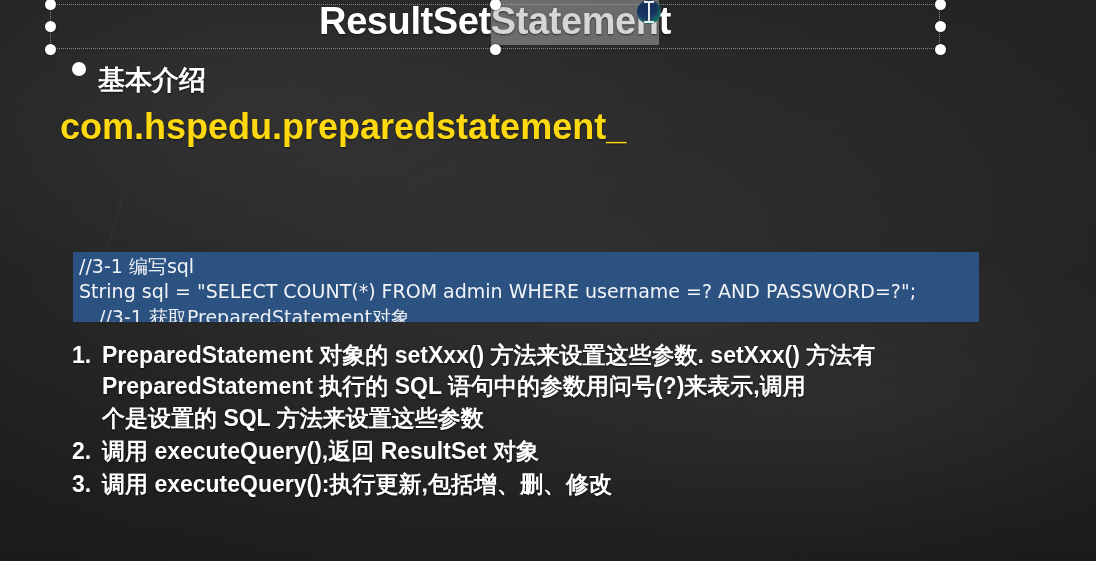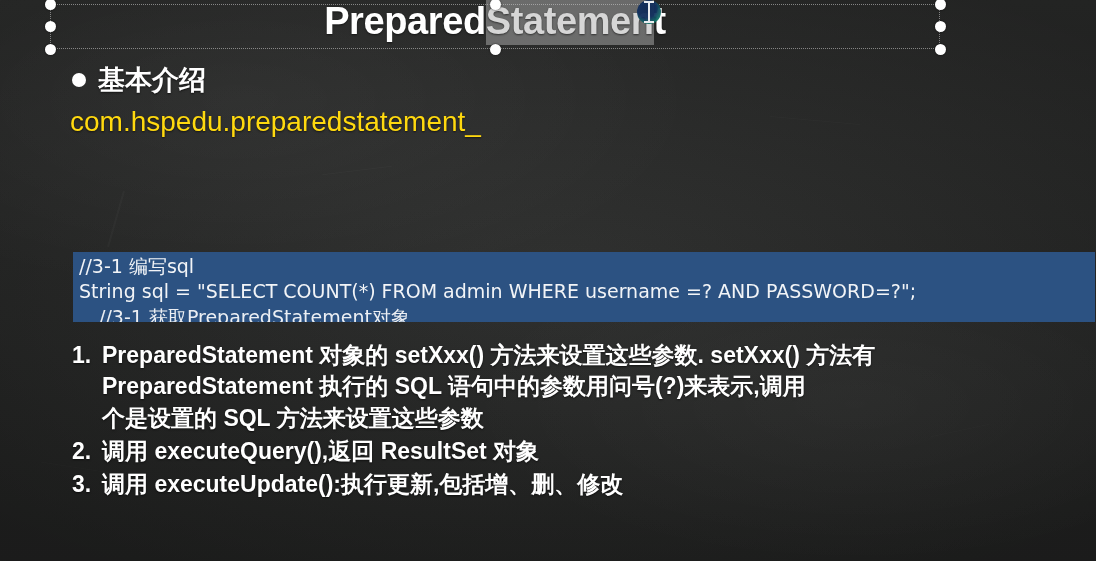--- a/index.html
+++ b/index.html
@@ -73,53 +73,53 @@
     margin-left: -5.5px;
     margin-top: -5.5px;
   }
 
   
   #bullet-line {
     position: absolute;
     left: 72px;
     top: 62px;
     display: flex;
-    align-items: center;
+    align-items: flex-start;
     gap: 12px;
   }
   #bullet-dot {
     width: 14px;
     height: 14px;
     border-radius: 50%;
     background: #ffffff;
     flex: 0 0 auto;
   }
   #bullet-label {
     font-size: 27px;
     font-weight: bold;
     color: #ffffff;
     text-shadow: 0 1px 2px rgba(0,0,0,0.6);
   }
   #pkg-block {
     position: absolute;
-    left: 70px;
+    left: 60px;
     top: 104px;
-    font-size: 28px;
-    font-weight: normal;
+    font-size: 36px;
+    font-weight: bold;
     color: #ffd90f;
     line-height: 1.27;
     text-shadow: 0 1px 2px rgba(0,0,0,0.55);
   }
 
   
   #code-block {
     position: absolute;
     left: 73px;
     top: 252px;
-    width: 1022px;
+    width: 906px;
     height: 70px;
     overflow: hidden;
     background: #1d1e1d;
   }
   #code-inner {
     position: absolute;
     left: 0; top: 0;
     width: 1022px;
     padding: 2px 0 6px 0;
     background: #2c5282;
@@ -209,21 +209,21 @@
 
   <div class="chalk-scratch" style="left:115px;top:190px;width:2px;height:58px;transform:rotate(16deg);opacity:.5;"></div>
   <div class="chalk-scratch" style="left:322px;top:170px;width:70px;height:1px;transform:rotate(-7deg);opacity:.45;"></div>
   <div class="chalk-scratch" style="left:770px;top:120px;width:90px;height:1px;transform:rotate(5deg);opacity:.35;"></div>
   <div class="chalk-scratch" style="left:930px;top:430px;width:60px;height:1px;transform:rotate(-12deg);opacity:.3;"></div>
   <div class="chalk-scratch" style="left:40px;top:470px;width:110px;height:1px;transform:rotate(9deg);opacity:.28;"></div>
 
   <div id="title-box">
     <div class="sel-border"></div>
 
-    <div id="title-text"><span>Prepared</span><span class="sel-run">Statemen</span><span>t</span></div>
+    <div id="title-text"><span>ResultSet</span><span class="sel-run">Statemen</span><span>t</span></div>
 
     <div class="handle" style="left:0px;   top:0px;"></div>
     <div class="handle" style="left:445px; top:0px;"></div>
     <div class="handle" style="left:890px; top:0px;"></div>
     <div class="handle" style="left:0px;   top:22px;"></div>
     <div class="handle" style="left:890px; top:22px;"></div>
     <div class="handle" style="left:0px;   top:45px;"></div>
     <div class="handle" style="left:445px; top:45px;"></div>
     <div class="handle" style="left:890px; top:45px;"></div>
   </div>
@@ -259,21 +259,21 @@
     <div class="li-row">
       <div class="li-num">2.</div>
       <div class="li-body">
         <span class="cont">调用 executeQuery(),返回 ResultSet 对象</span>
       </div>
     </div>
 
     <div class="li-row">
       <div class="li-num">3.</div>
       <div class="li-body">
-        <span class="cont">调用 executeUpdate():执行更新,包括增、删、修改</span>
+        <span class="cont">调用 executeQuery():执行更新,包括增、删、修改</span>
       </div>
     </div>
 
   </div>
 
   <div id="cursor">
     <div class="blob"></div>
     <div class="ibeam"></div>
     <div class="ibeam-top"></div>
     <div class="ibeam-bot"></div>

